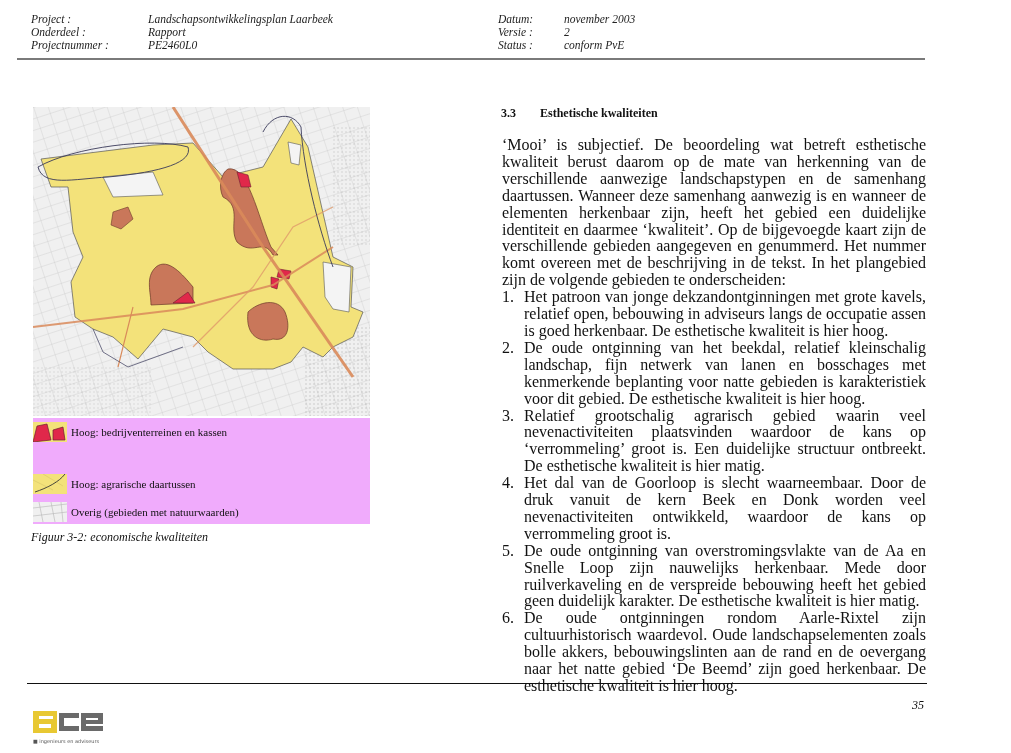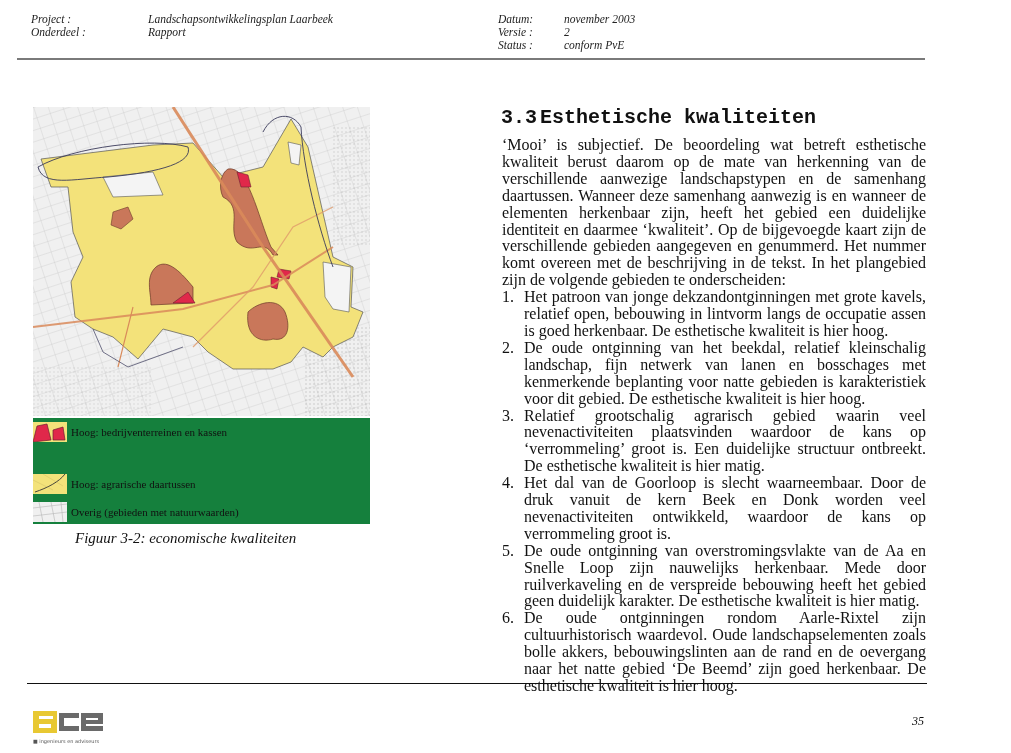--- a/index.html
+++ b/index.html
@@ -10,49 +10,53 @@
   .hdr-left { left:31px; top:13px; }
   .hdr-left .k { width:117px; }
   .hdr-right { left:498px; top:13px; }
   .hdr-right .k { width:66px; }
   .rule-top { position:absolute; left:17px; top:58px; width:908px; height:2px; background:#7a7a7a; }
   .rule-bottom { position:absolute; left:27px; top:683px; width:900px; height:1px; background:#111; }
 
   .map { position:absolute; left:33px; top:107px; width:337px; height:309px; background:#f4f4f4; }
   .map svg { display:block; }
 
-  .legend { position:absolute; left:33px; top:418px; width:337px; height:106px; background:#15803d; }
+  .legend { position:absolute; left:33px; top:418px; width:337px; height:106px; background:#f0abfc; }
   .leg-item { position:absolute; left:0; display:flex; align-items:center; font-size:11px; }
   .swatch { width:34px; height:20px; margin-right:4px; position:relative; overflow:hidden; }
-  .caption { position:absolute; left:31px; top:530px; font-style:italic; font-size:15px;margin-left:44px; }
+  .caption { position:absolute; left:31px; top:530px; font-style:italic; font-size:12px; }
 
-  .section-title { position:absolute; left:501px; top:106px; font-weight:bold; font-size:20px;font-family:Liberation Mono, monospace; }
+  .section-title { position:absolute; left:501px; top:106px; font-weight:bold; font-size:12px; }
   .section-title .num { display:inline-block; width:39px; }
   .body-text { position:absolute; left:502px; top:137px; width:424px; font-size:16px; line-height:16.9px; text-align:justify; }
   .body-text p { margin:0; }
   .list { margin:0; padding:0; list-style:none; }
   .list li { display:flex; }
   .list .n { width:22px; flex:none; }
   .list .t { flex:1; text-align:justify; }
 
-  .pagenum { position:absolute; left:912px; top:714px; font-style:italic; font-size:12px; }
+  .pagenum { position:absolute; left:912px; top:698px; font-style:italic; font-size:12px; }
   .logo { position:absolute; left:33px; top:711px; }
   .logo .tag { font-family:"DejaVu Sans", sans-serif; font-size:5px; color:#555; margin-top:1px; }
 </style>
 </head>
 <body>
 
 <div class="hdr hdr-left">
   <div class="row">
       <span class="k">Project :</span>
       <span>Landschapsontwikkelingsplan Laarbeek</span>
     </div>
   <div class="row">
       <span class="k">Onderdeel :</span>
       <span>Rapport</span>
+    </div>
+  <div class="row">
+      <span class="k">Projectnummer :</span>
+      <span>PE2460L0</span>
     </div>
 </div>
 <div class="hdr hdr-right">
   <div class="row">
       <span class="k">Datum:</span>
       <span>november 2003</span>
     </div>
   <div class="row">
       <span class="k">Versie :</span>
       <span>2</span>
@@ -140,21 +144,21 @@
 <div class="caption">Figuur 3-2: economische kwaliteiten</div>
 
 <div class="section-title">
   <span class="num">3.3</span><span>Esthetische kwaliteiten</span>
 </div>
 <div class="body-text">
   <p>‘Mooi’ is subjectief. De beoordeling wat betreft esthetische kwaliteit berust daarom op de mate van herkenning van de verschillende aanwezige landschapstypen en de samenhang daartussen. Wanneer deze samenhang aanwezig is en wanneer de elementen herkenbaar zijn, heeft het gebied een duidelijke identiteit en daarmee ‘kwaliteit’. Op de bijgevoegde kaart zijn de verschillende gebieden aangegeven en genummerd. Het nummer komt overeen met de beschrijving in de tekst. In het plangebied zijn de volgende gebieden te onderscheiden:</p>
   <ol class="list">
     <li>
         <span class="n">1.</span>
-        <span class="t">Het patroon van  jonge dekzandontginningen met grote kavels, relatief open, bebouwing in lintvorm langs de occupatie assen is goed herkenbaar. De esthetische kwaliteit is hier hoog.</span>
+        <span class="t">Het patroon van  jonge dekzandontginningen met grote kavels, relatief open, bebouwing in adviseurs langs de occupatie assen is goed herkenbaar. De esthetische kwaliteit is hier hoog.</span>
       </li>
     <li>
         <span class="n">2.</span>
         <span class="t">De oude ontginning van het beekdal, relatief kleinschalig landschap, fijn netwerk van lanen en bosschages met kenmerkende beplanting voor natte gebieden is karakteristiek voor dit gebied. De esthetische kwaliteit is hier hoog.</span>
       </li>
     <li>
         <span class="n">3.</span>
         <span class="t">Relatief grootschalig agrarisch gebied waarin veel  nevenactiviteiten plaatsvinden waardoor  de kans op ‘verrommeling’ groot is. Een duidelijke structuur ontbreekt. De esthetische kwaliteit is hier matig.</span>
       </li>
     <li>

